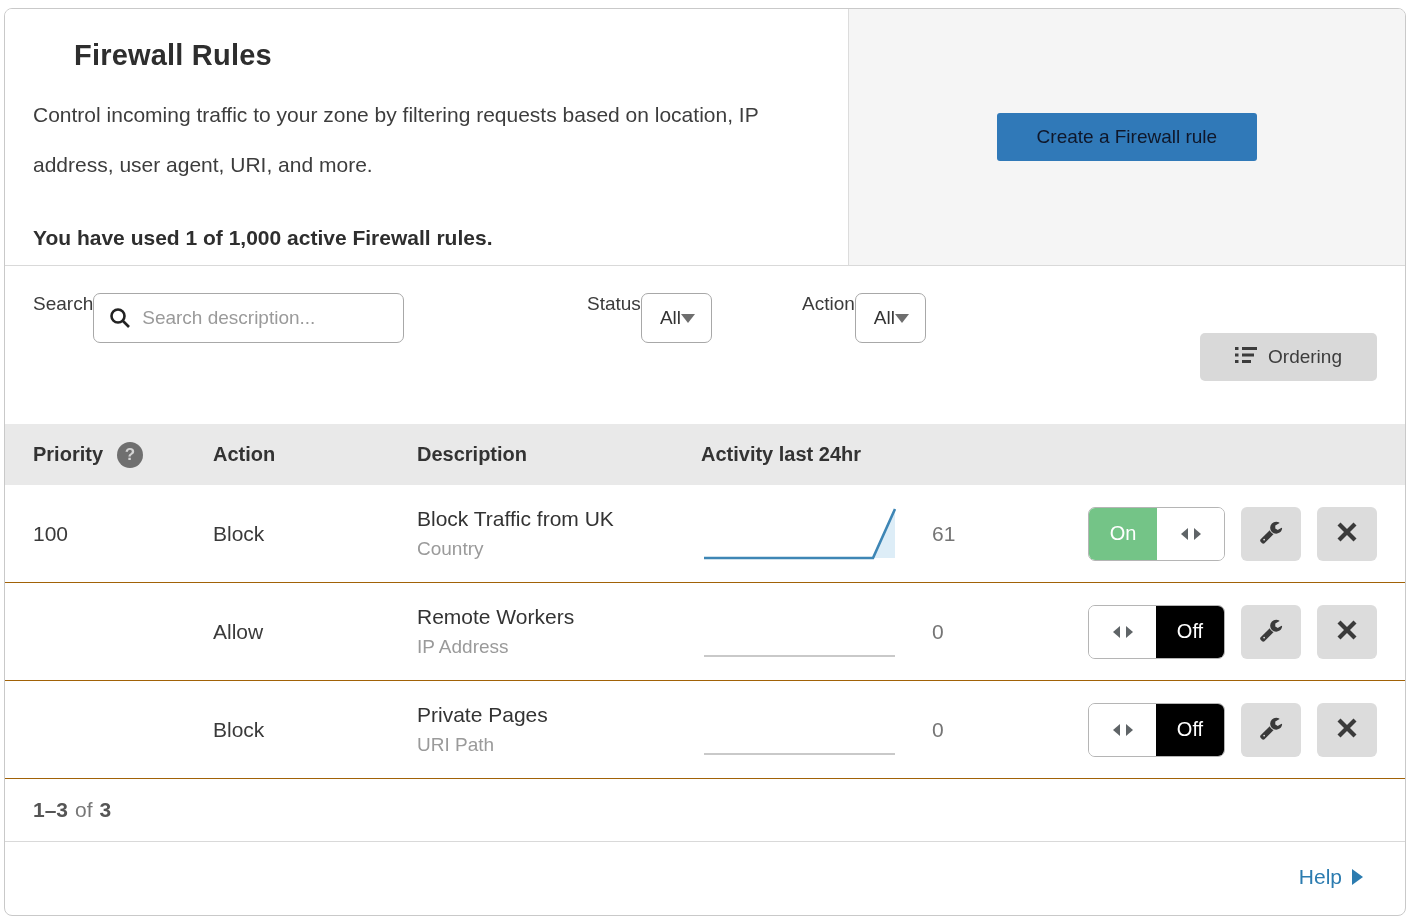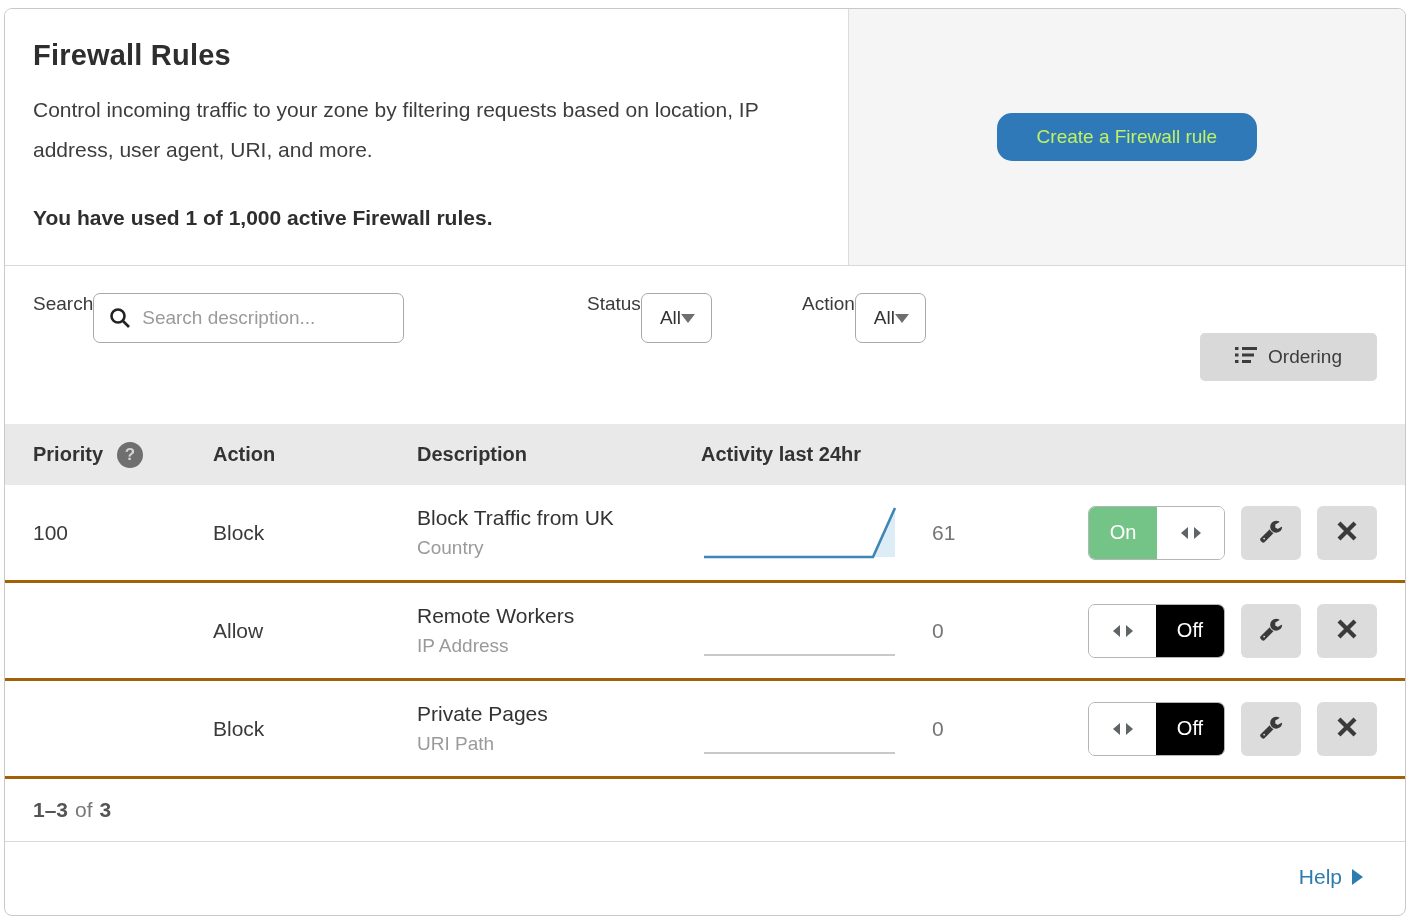--- a/index.html
+++ b/index.html
@@ -5,27 +5,27 @@
   * { box-sizing: border-box; margin: 0; padding: 0; }
   html,body { width: 1410px; height: 924px; background: #fff;
     font-family: "Liberation Sans", sans-serif; color: #333; }
   .card {
     position: absolute; left: 4px; top: 8px; width: 1402px; height: 908px;
     border: 1px solid #c9c9c9; border-radius: 8px; background: #fff; overflow: hidden;
   }
   
   .header-section { display: flex; height: 257px; border-bottom: 1px solid #d9d9d9; }
   .header-left { flex: 1 1 auto; padding: 30px 40px 0 28px; background: #fff; }
-  .page-title { font-size: 29px; font-weight: 700; color: #2e2e2e; letter-spacing: .2px; }
-  .page-desc { margin-top: 18px; font-size: 21px; line-height: 40px; color: #3d3d3d; max-width: 780px; }
+  .page-title { font-size: 29px; font-weight: 700; color: #2e2e2e; letter-spacing: .2px; margin-left: 41px; }
+  .page-desc { margin-top: 18px; font-size: 21px; line-height: 50px; color: #3d3d3d; max-width: 780px; }
   .usage-line { margin-top: 36px; font-size: 21px; font-weight: 700; color: #2e2e2e; }
   .header-right { width: 561px; background: #f5f5f5; border-left: 1px solid #dcdcdc;
     display: flex; align-items: center; justify-content: center; }
-  .create-btn { width: 260px; height: 48px; background: #3079b8; color: #bef264;
-    border: none; border-radius: 15px; font-size: 19px; font-family: inherit; cursor: pointer; }
+  .create-btn { width: 260px; height: 48px; background: #3079b8; color: #0f172a;
+    border: none; border-radius: 3px; font-size: 19px; font-family: inherit; cursor: pointer; }
   
   .filter-section { display: flex; height: 158px; padding: 27px 28px 0 28px; background: #fff; }
   .fgroup { display: flex; flex-direction: row; }
   .fgroup .flabel { font-size: 19px; color: #3b3b3b; height: 24px; margin-bottom: 14px; }
   .search-group { width: 539px; }
   .search-box { position: relative; height: 50px; }
   .search-box input { width: 100%; height: 50px; border: 1px solid #a8a8a8; border-radius: 7px;
     padding: 0 16px 0 48px; font-size: 19px; font-family: inherit; color: #8b5cf6; outline: none; }
   .search-box input::placeholder { color: #9a9a9a; }
   .search-icon { position: absolute; left: 15px; top: 13px; }
@@ -40,21 +40,21 @@
   .ordering-btn { width: 177px; height: 48px; margin-top: 2px; background: #d9d9d9; border: none;
     border-radius: 5px; font-size: 19px; color: #3c3c3c; font-family: inherit; cursor: pointer;
     display: flex; align-items: center; justify-content: center; gap: 11px; }
   
   .thead { height: 61px; background: #e9e9e9; display: flex; align-items: center; padding: 0 28px; }
   .thead .th { font-size: 20px; font-weight: 700; color: #333; }
   .th-priority { width: 180px; display: flex; align-items: center; gap: 14px; }
   .help-icon { width: 26px; height: 26px; border-radius: 50%; background: #6f6f6f; color: #d4d4d4;
     font-size: 17px; font-weight: 700; display: flex; align-items: center; justify-content: center; cursor: pointer; }
   .th-action { width: 204px; } .th-desc { width: 284px; }
-  .trow { height: 98px; display: flex; align-items: center; padding: 0 28px; border-bottom: 3px solid #a16207; background: #fff; }
+  .trow { height: 98px; display: flex; align-items: center; padding: 0 28px; border-bottom: 1px solid #a16207; background: #fff; }
   .col-priority { width: 180px; font-size: 21px; color: #3a3a3a; }
   .col-action { width: 204px; font-size: 21px; color: #3a3a3a; }
   .col-desc { width: 284px; }
   .desc-main { font-size: 21px; color: #333; }
   .desc-sub { font-size: 19px; color: #9a9a9a; margin-top: 7px; }
   .col-spark { width: 205px; display: flex; align-items: center; }
   .col-count { width: 86px; padding-left: 26px; font-size: 21px; color: #757575; }
   .col-controls { margin-left: auto; display: flex; align-items: center; gap: 16px; }
   
   .toggle { width: 137px; height: 54px; border: 1px solid #b5b5b5; border-radius: 7px;

